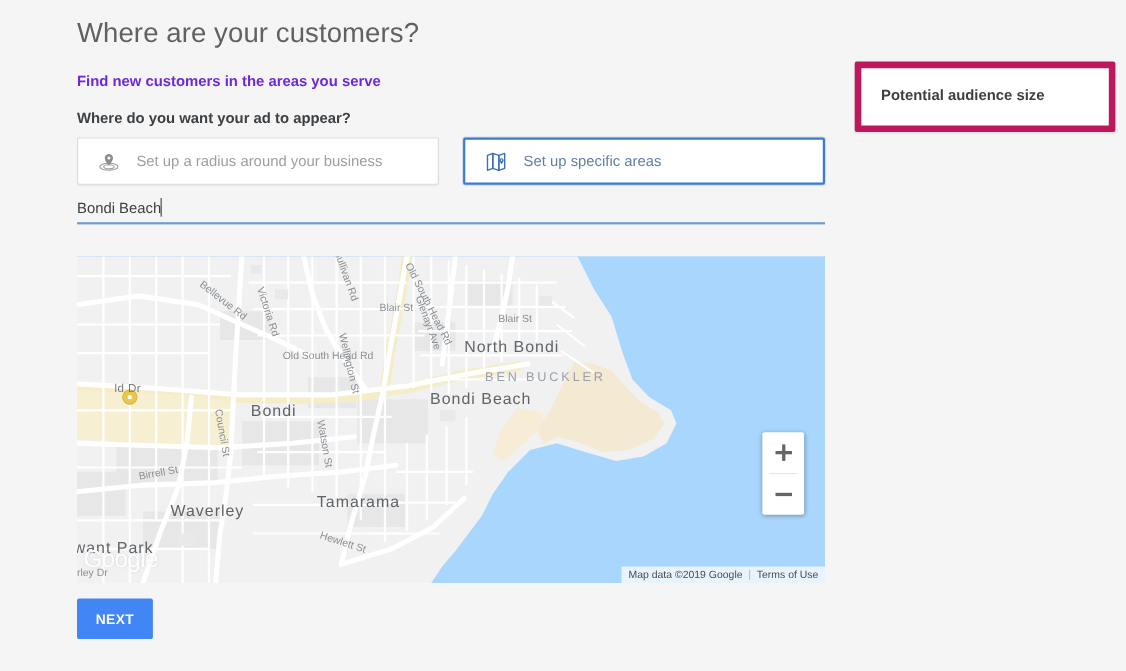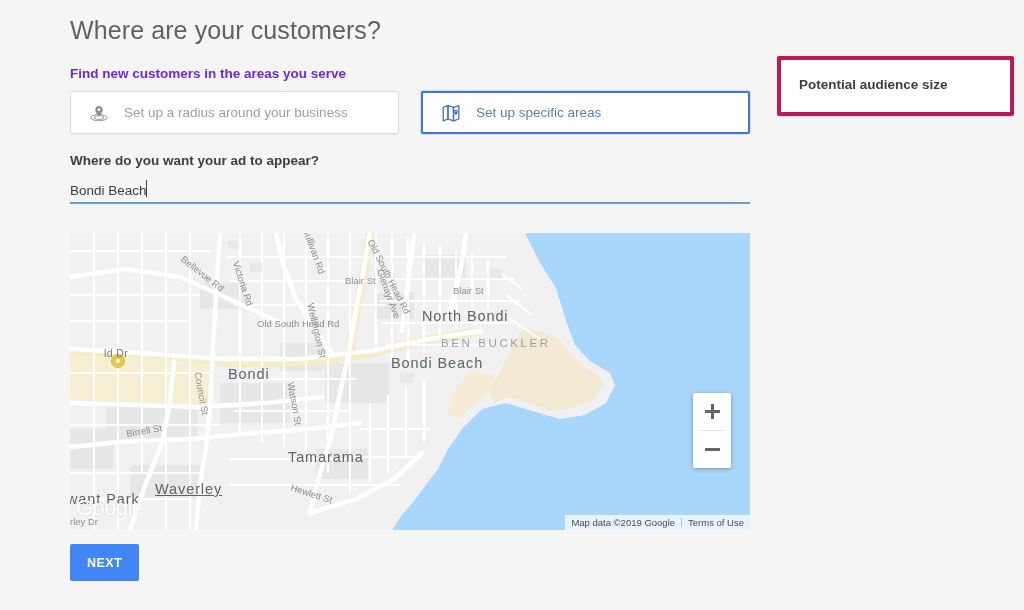--- a/index.html
+++ b/index.html
@@ -140,36 +140,38 @@
     padding:0 17px; height:37px;
     cursor:pointer; color:#fff;
   }
   #back-button { background:#6e6e6e; }
   #next-button { background:#4285f4; }
 
   
   #audience-panel {
     position:absolute; left:777px; top:56px;
     width:237px; background:#fff;
-    border:4px solid #be185d;
+    border:6px solid #be185d;
     border-radius:2px;
     padding:17px 18px 20px 18px;
     box-shadow:0 1px 2px rgba(0,0,0,.07);
   }
   #audience-title { font-size:13.5px; font-weight:700; color:#3c4043; }
   #audience-desc  { font-size:12.5px; color:#9e9e9e; margin-top:13px; line-height:1.45; }
 </style>
 </head>
 <body>
 
 <div id="left-col">
 
   <h1 id="page-title">Where are your customers?</h1>
 
   <div id="section-label">Find new customers in the areas you serve</div>
+
+  <div id="question-label">Where do you want your ad to appear?</div>
 
   <div id="option-row">
 
     <div class="option-card">
       <span class="option-icon">
         <svg width="22" height="22" viewBox="0 0 24 24">
           <ellipse cx="12" cy="17" rx="9" ry="3.4" fill="none" stroke="#9e9e9e" stroke-width="1.1"></ellipse>
           <ellipse cx="12" cy="17" rx="5.2" ry="2" fill="none" stroke="#9e9e9e" stroke-width="1.1"></ellipse>
           <path d="M12 4.3c-2.3 0-4.1 1.8-4.1 4.1 0 3 4.1 7.3 4.1 7.3s4.1-4.3 4.1-7.3c0-2.3-1.8-4.1-4.1-4.1z" fill="#8c8c8c"></path>
           <circle cx="12" cy="8.4" r="1.5" fill="#fff"></circle>
@@ -186,22 +188,20 @@
           <path d="M15 5.2 21.4 3v16.2L15 21.4z" fill="none" stroke="#3a6fb5" stroke-width="1.5" stroke-linejoin="round"></path>
           <path d="M17.9 8.1c-1.25 0-2.25 1-2.25 2.25 0 1.7 2.25 4.2 2.25 4.2s2.25-2.5 2.25-4.2c0-1.25-1-2.25-2.25-2.25z" fill="#3a6fb5"></path>
           <circle cx="17.9" cy="10.3" r=".85" fill="#fff"></circle>
         </svg>
       </span>
       <span class="option-label">Set up specific areas</span>
     </div>
 
   </div>
 
-  <div id="question-label">Where do you want your ad to appear?</div>
-
   <div id="location-input-wrap">
     <input id="location-input" type="text" value="Bondi Beach" style="">
     <span id="text-caret"></span>
   </div>
 
 </div>
 
 <div id="map">
 
   <svg id="map-svg" viewBox="0 0 680 297">
@@ -272,21 +272,21 @@
 
     <circle cx="48" cy="128" r="6.5" fill="#e6c84f" stroke="#d6b83c" stroke-width="1"></circle>
     <circle cx="48" cy="128" r="2" fill="#fff"></circle>
   </svg>
 
   <div class="m-label m-place" style="left:352px; top:75px;">North Bondi</div>
   <div class="m-label m-neigh" style="left:371px; top:104px;">BEN BUCKLER</div>
   <div class="m-label m-place" style="left:321px; top:122px;">Bondi Beach</div>
   <div class="m-label m-place" style="left:158px; top:133px;">Bondi</div>
   <div class="m-label m-place" style="left:218px; top:216px;">Tamarama</div>
-  <div class="m-label m-place" style="left:85px;  top:248px;text-decoration:underline;">Waverley</div>
+  <div class="m-label m-place" style="left:85px;  top:224px;">Waverley</div>
   <div class="m-label m-place" style="left:-3px;  top:258px;">want Park</div>
 
   <div class="m-label m-street" style="left:107px; top:35px;  transform:rotate(38deg);">Bellevue Rd</div>
   <div class="m-label m-street" style="left:150px; top:45px;  transform:rotate(72deg);">Victoria Rd</div>
   <div class="m-label m-street" style="left:214px; top:8px;   transform:rotate(70deg);">O'Sullivan Rd</div>
   <div class="m-label m-street" style="left:187px; top:85px;">Old South Head Rd</div>
   <div class="m-label m-street" style="left:278px; top:38px;  transform:rotate(63deg);">Old South Head Rd</div>
   <div class="m-label m-street" style="left:275px; top:42px;">Blair St</div>
   <div class="m-label m-street" style="left:383px; top:52px;">Blair St</div>
   <div class="m-label m-street" style="left:293px; top:55px;  transform:rotate(70deg);">Glenayr Ave</div>

